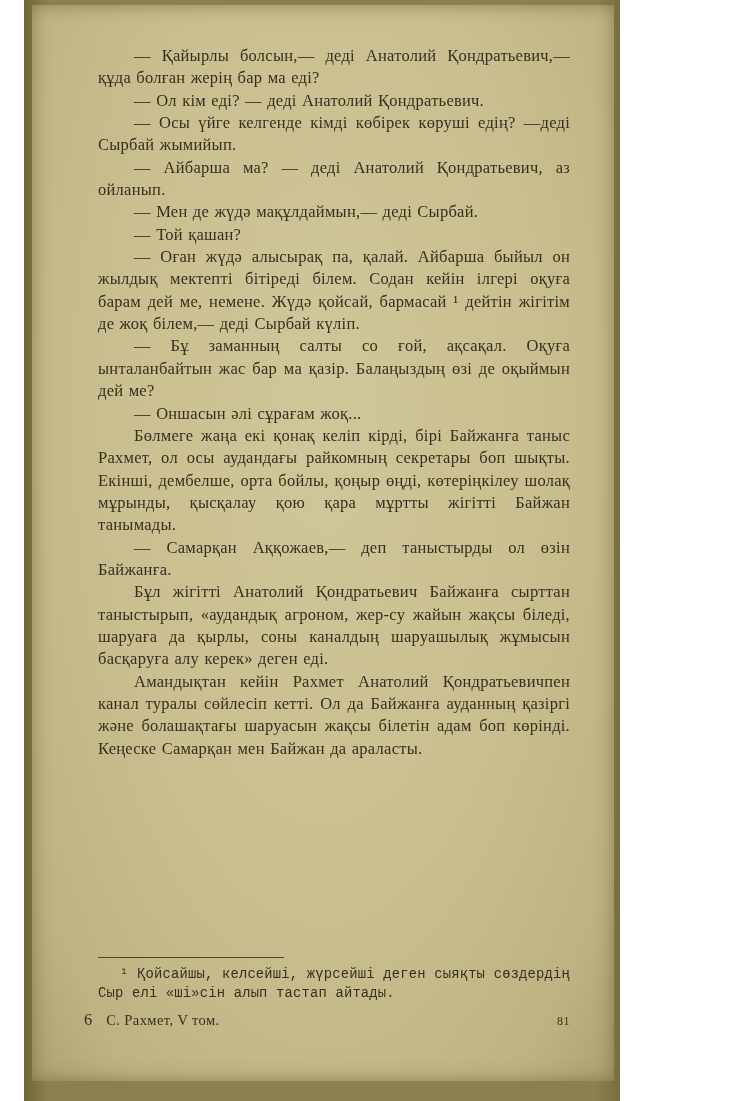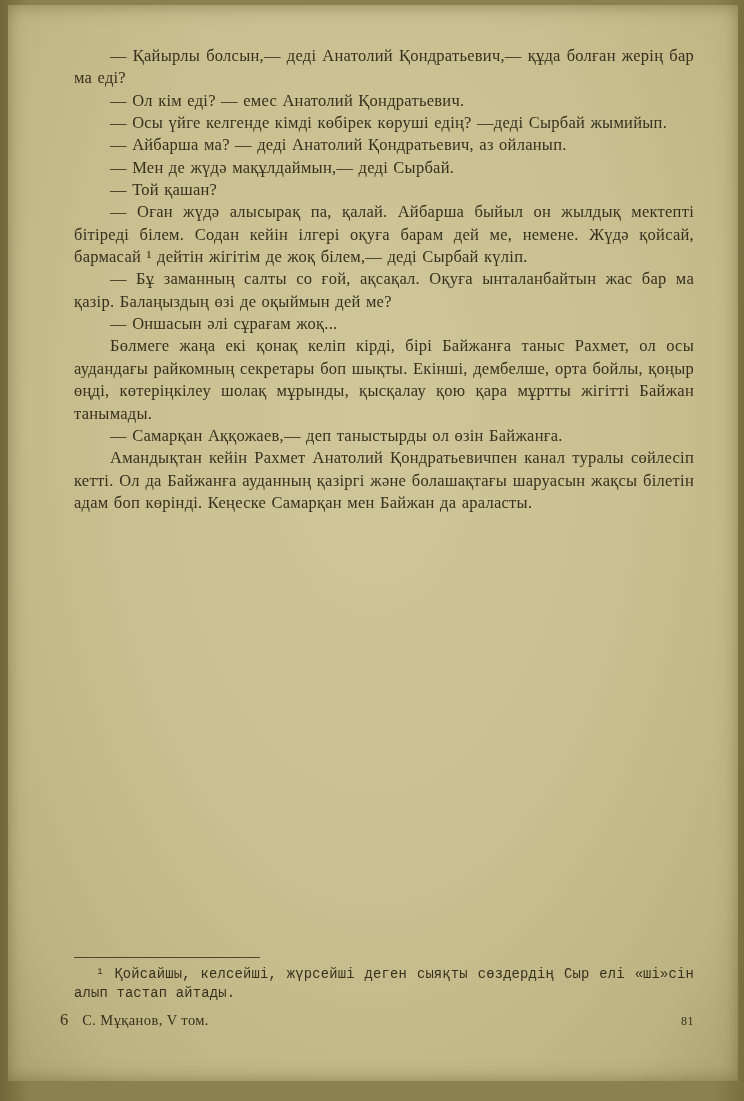--- a/index.html
+++ b/index.html
@@ -5,23 +5,24 @@
   html, body {
     margin: 0;
     padding: 0;
     width: 744px;
     height: 1101px;
     overflow: hidden;
     font-family: "Liberation Serif", "DejaVu Serif", serif;
   }
   .scan {
     position: relative;
-    width: 744px;
+    width: 596px;
     height: 1101px;
     background: linear-gradient(90deg, #6f6738 0%, #8a814e 4%, #8a814e 96%, #776f3f 100%);
+    margin-left: 24px;
   }
   .page {
     position: absolute;
     top: 5px;
     left: 8px;
     right: 6px;
     bottom: 20px;
     background: radial-gradient(ellipse at 50% 38%, #cfc69a 0%, #c9bf90 50%, #bdb382 85%, #aca26f 100%);
     box-shadow: inset 0 0 18px rgba(90, 82, 40, 0.55);
     color: #35311f;
@@ -90,40 +91,41 @@
   }
 </style>
 </head>
 <body>
 
 <div class="scan">
   <div class="page">
 
     <div class="text-block">
         <p class="para">— Қайырлы болсын,— деді Анатолий Қондратьевич,— құда болған жерің бар ма еді?</p>
-        <p class="para">— Ол кім еді? — емес Анатолий Қондратьевич.</p>
+        <p class="para">— Ол кім еді? — деді Анатолий Қондратьевич.</p>
         <p class="para">— Осы үйге келгенде кімді көбірек көруші едің? —деді Сырбай жымийып.</p>
         <p class="para">— Айбарша ма? — деді Анатолий Қондратьевич, аз ойланып.</p>
         <p class="para">— Мен де жүдә мақұлдаймын,— деді Сырбай.</p>
         <p class="para">— Той қашан?</p>
         <p class="para">— Оған жүдә алысырақ па, қалай. Айбарша быйыл он жылдық мектепті бітіреді білем. Содан кейін ілгері оқуға барам дей ме, немене. Жүдә қойсай, бармасай ¹ дейтін жігітім де жоқ білем,— деді Сырбай күліп.</p>
         <p class="para">— Бұ заманның салты со ғой, ақсақал. Оқуға ынталанбайтын жас бар ма қазір. Балаңыздың өзі де оқыймын дей ме?</p>
         <p class="para">— Оншасын әлі сұрағам жоқ...</p>
         <p class="para">Бөлмеге жаңа екі қонақ келіп кірді, бірі Байжанға таныс Рахмет, ол осы аудандағы райкомның секретары боп шықты. Екінші, дембелше, орта бойлы, қоңыр өңді, көтеріңкілеу шолақ мұрынды, қысқалау қою қара мұртты жігітті Байжан танымады.</p>
         <p class="para">— Самарқан Аққожаев,— деп таныстырды ол өзін Байжанға.</p>
+        <p class="para">Бұл жігітті Анатолий Қондратьевич Байжанға сырттан таныстырып, «аудандық агроном, жер-су жайын жақсы біледі, шаруаға да қырлы, соны каналдың шаруашылық жұмысын басқаруға алу керек» деген еді.</p>
         <p class="para">Амандықтан кейін Рахмет Анатолий Қондратьевичпен канал туралы сөйлесіп кетті. Ол да Байжанға ауданның қазіргі және болашақтағы шаруасын жақсы білетін адам боп көрінді. Кеңеске Самарқан мен Байжан да араласты.</p>
       </div>
 
     <div class="footnote-block">
       <hr class="footnote-rule">
       <p class="footnote">¹ Қойсайшы, келсейші, жүрсейші деген сыяқты сөздердің Сыр елі «ші»сін алып тастап айтады.</p>
     </div>
 
     <div class="footer-line">
       <span class="footer-left">
         <span class="signature-num">6</span>
-        <span class="book-info">С. Мұқанов, V том.</span>
+        <span class="book-info">С. Рахмет, V том.</span>
       </span>
       <span class="page-number">81</span>
     </div>
 
   </div>
 </div>
 
 </body></html>

